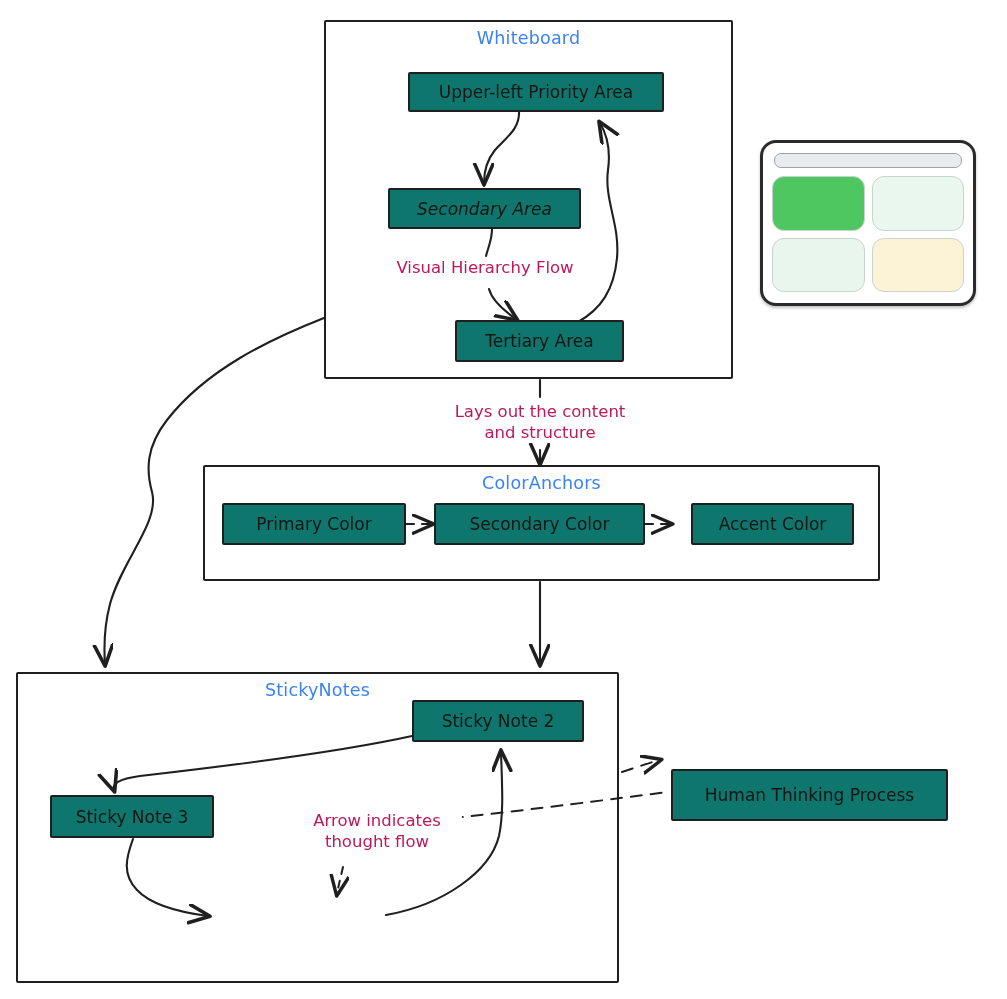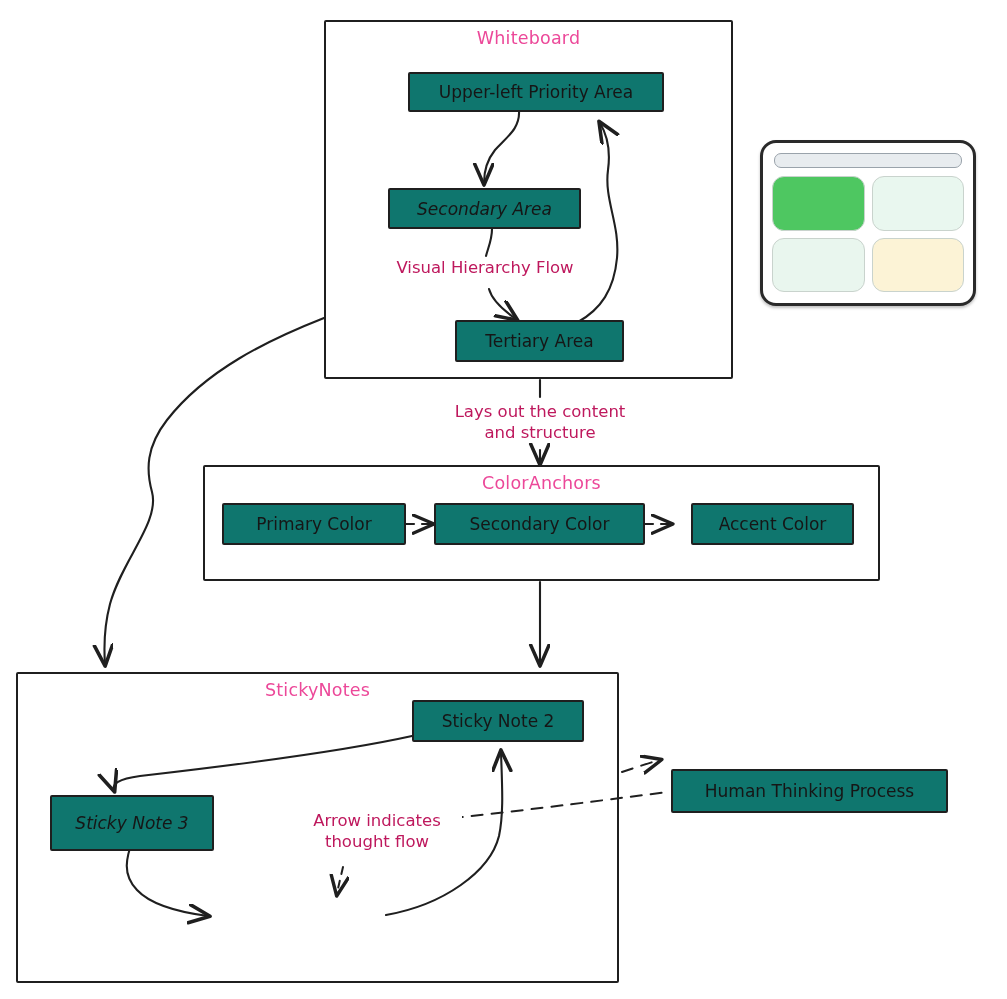--- a/index.html
+++ b/index.html
@@ -31,21 +31,21 @@
     background: transparent;
     box-sizing: border-box;
     border-radius: 2px;
   }
   .container-title {
     position: absolute;
     left: 0;
     right: 0;
     text-align: center;
     font-size: 17.5px;
-    color: #ec4899;
+    color: #3b82f6;
     letter-spacing: .2px;
   }
   .node {
     position: absolute;
     box-sizing: border-box;
     border: 2.2px solid #1f1f1f;
     background: #0f766e;
     display: flex;
     align-items: center;
     justify-content: center;
@@ -171,27 +171,27 @@
 
   <div class="node" style="left:434px; top:503px; width:211px; height:42px;">Secondary Color</div>
 
   <div class="node" style="left:691px; top:503px; width:163px; height:42px;text-align:right;">Accent Color</div>
 
   <div class="container-box" style="left:16px; top:672px; width:603px; height:311px;"></div>
   <div class="container-title" style="left:16px; top:680px; width:603px;">StickyNotes</div>
 
   <div class="node" style="left:412px; top:700px; width:172px; height:42px;">Sticky Note 2</div>
 
-  <div class="node" style="left:50px; top:795px; width:164px; height:56px;font-style:italic;">Sticky Note 3</div>
+  <div class="node" style="left:50px; top:795px; width:164px; height:43px;">Sticky Note 3</div>
 
 
   <div class="edge-label" style="left:292px; top:810px; width:170px;">Arrow indicates
 thought flow</div>
 
-  <div class="node" style="left:671px; top:769px; width:277px; height:44px;">Human Thinking Process</div>
+  <div class="node" style="left:671px; top:769px; width:277px; height:52px;">Human Thinking Process</div>
 
   <div id="palette">
     <div id="palette-bar" style="background: rgb(232, 236, 239);"></div>
     <div id="palette-grid">
       <div class="swatch" style="background: rgb(78, 199, 97);"></div>
       <div class="swatch" style="background: rgb(233, 247, 239);"></div>
       <div class="swatch" style="background: rgb(233, 246, 238);"></div>
       <div class="swatch" style="background: rgb(252, 243, 214);"></div>
     </div>
   </div>

